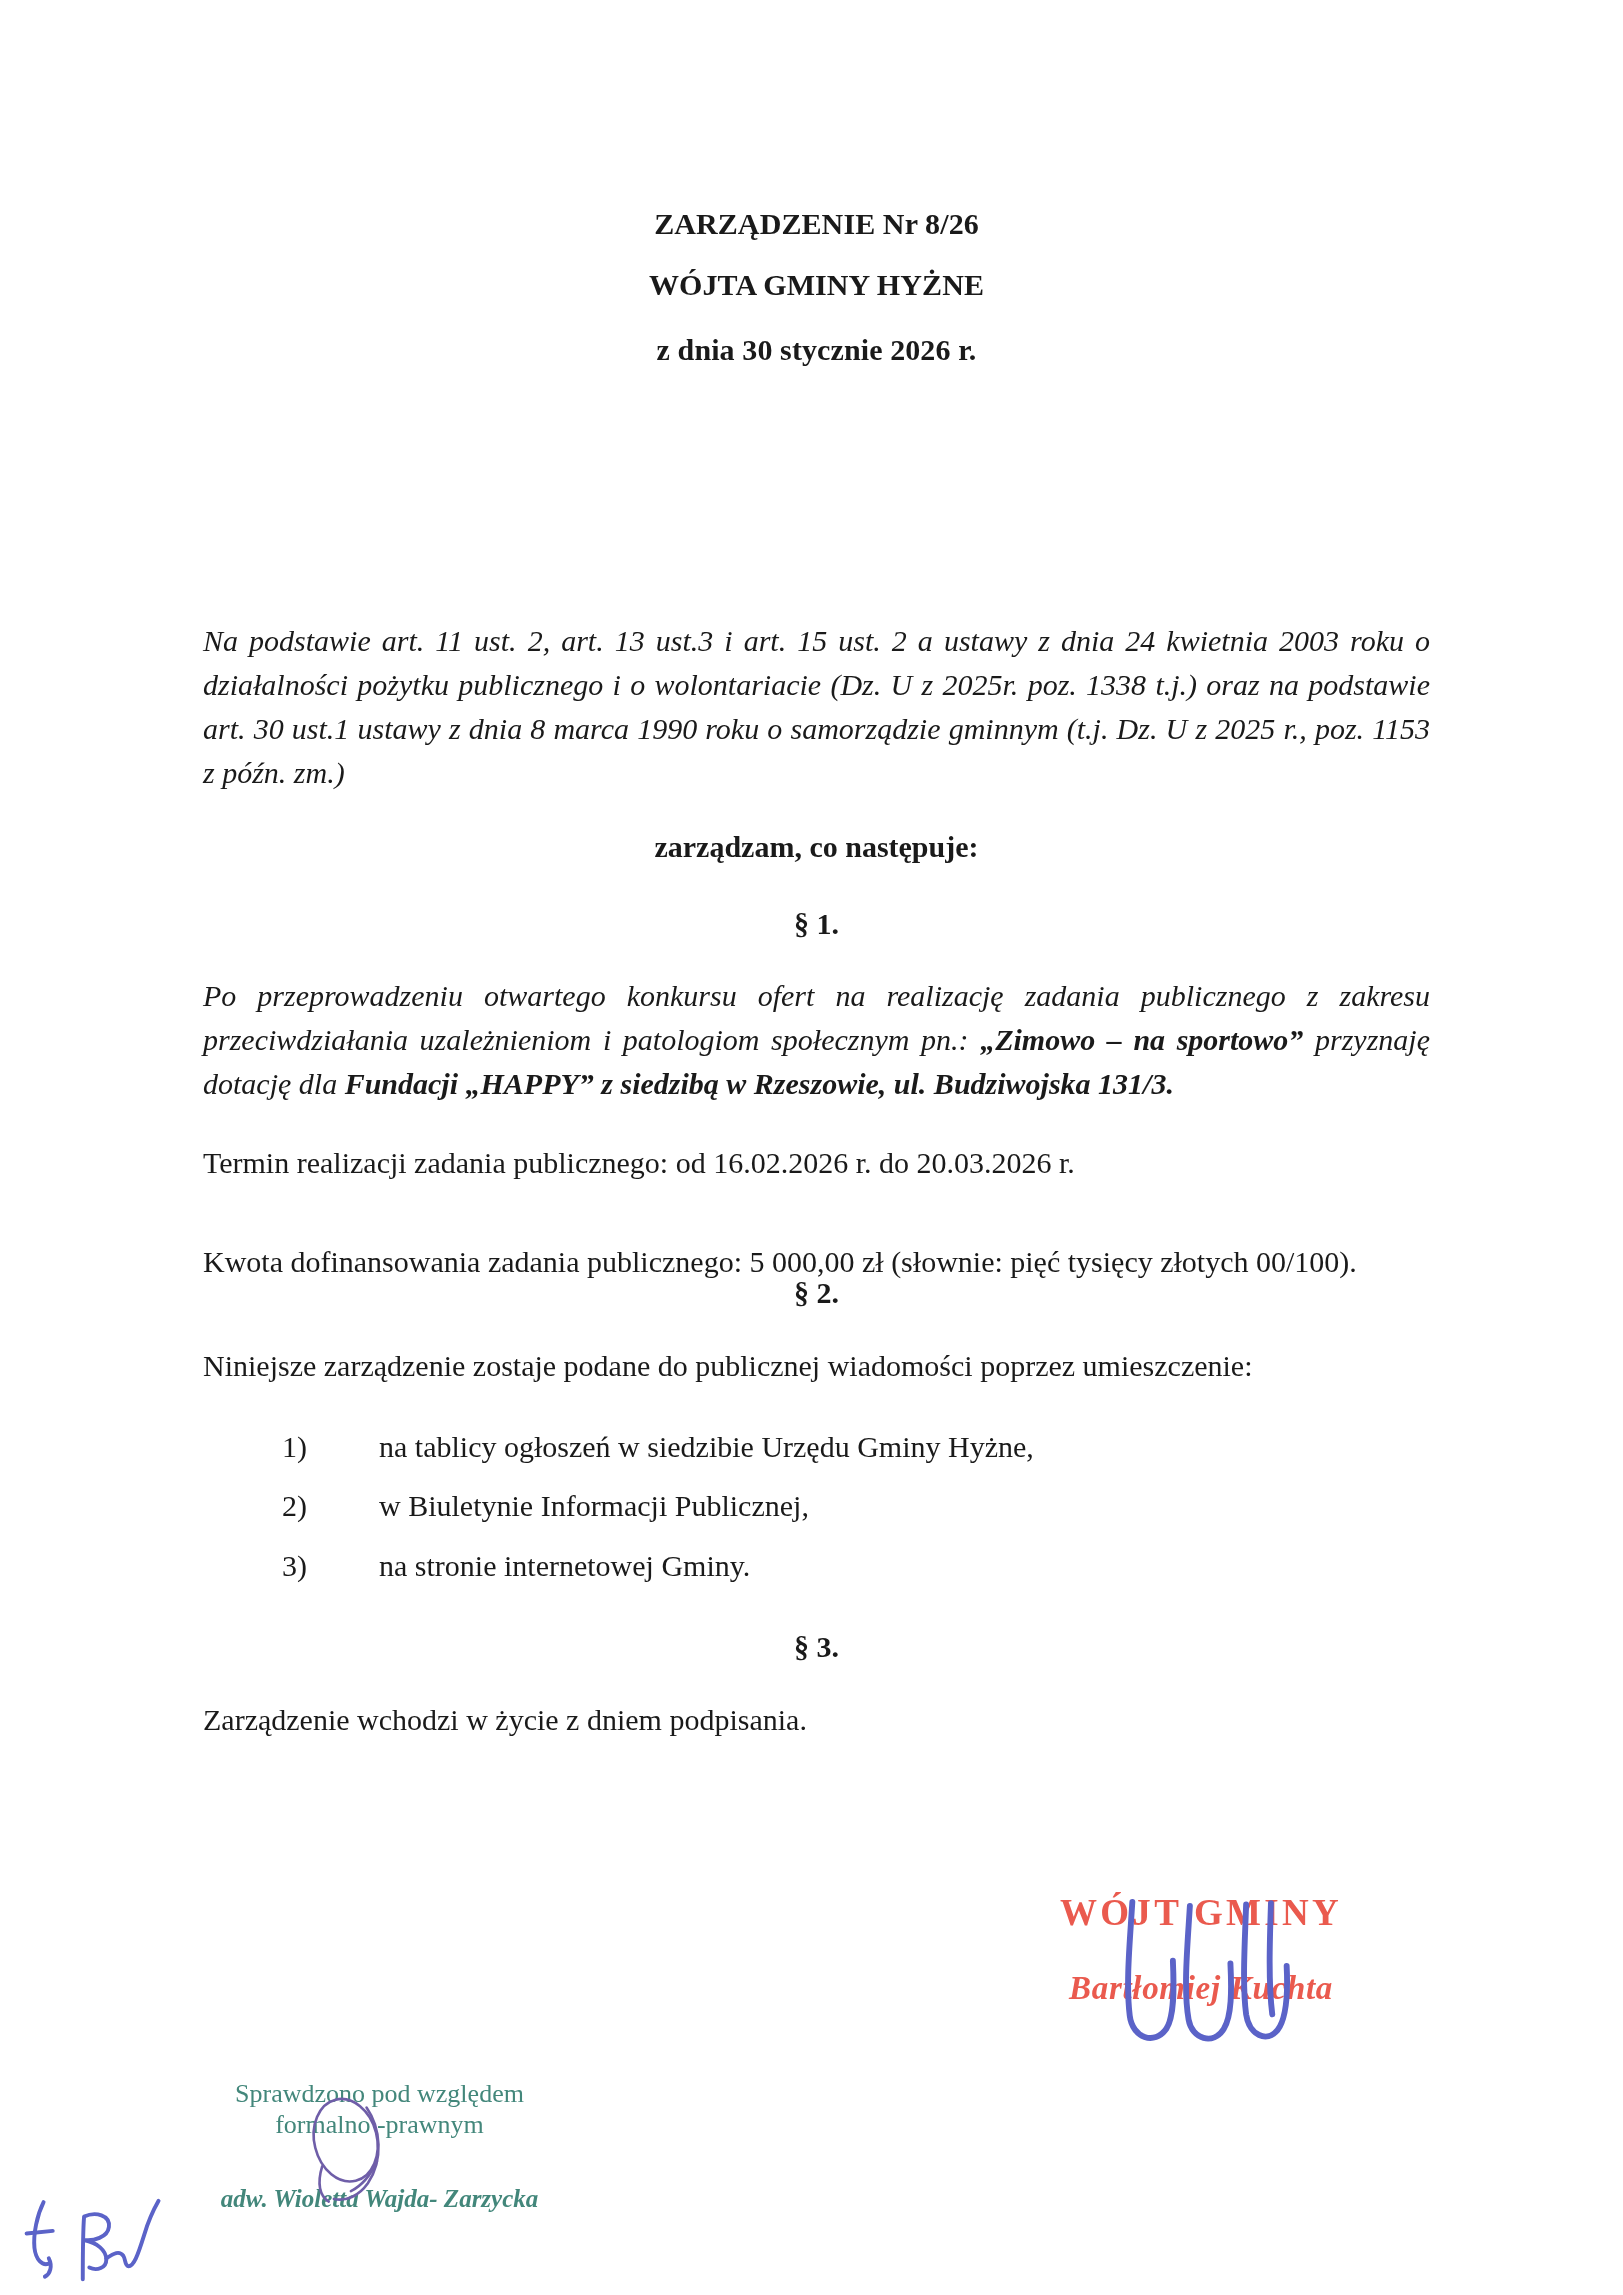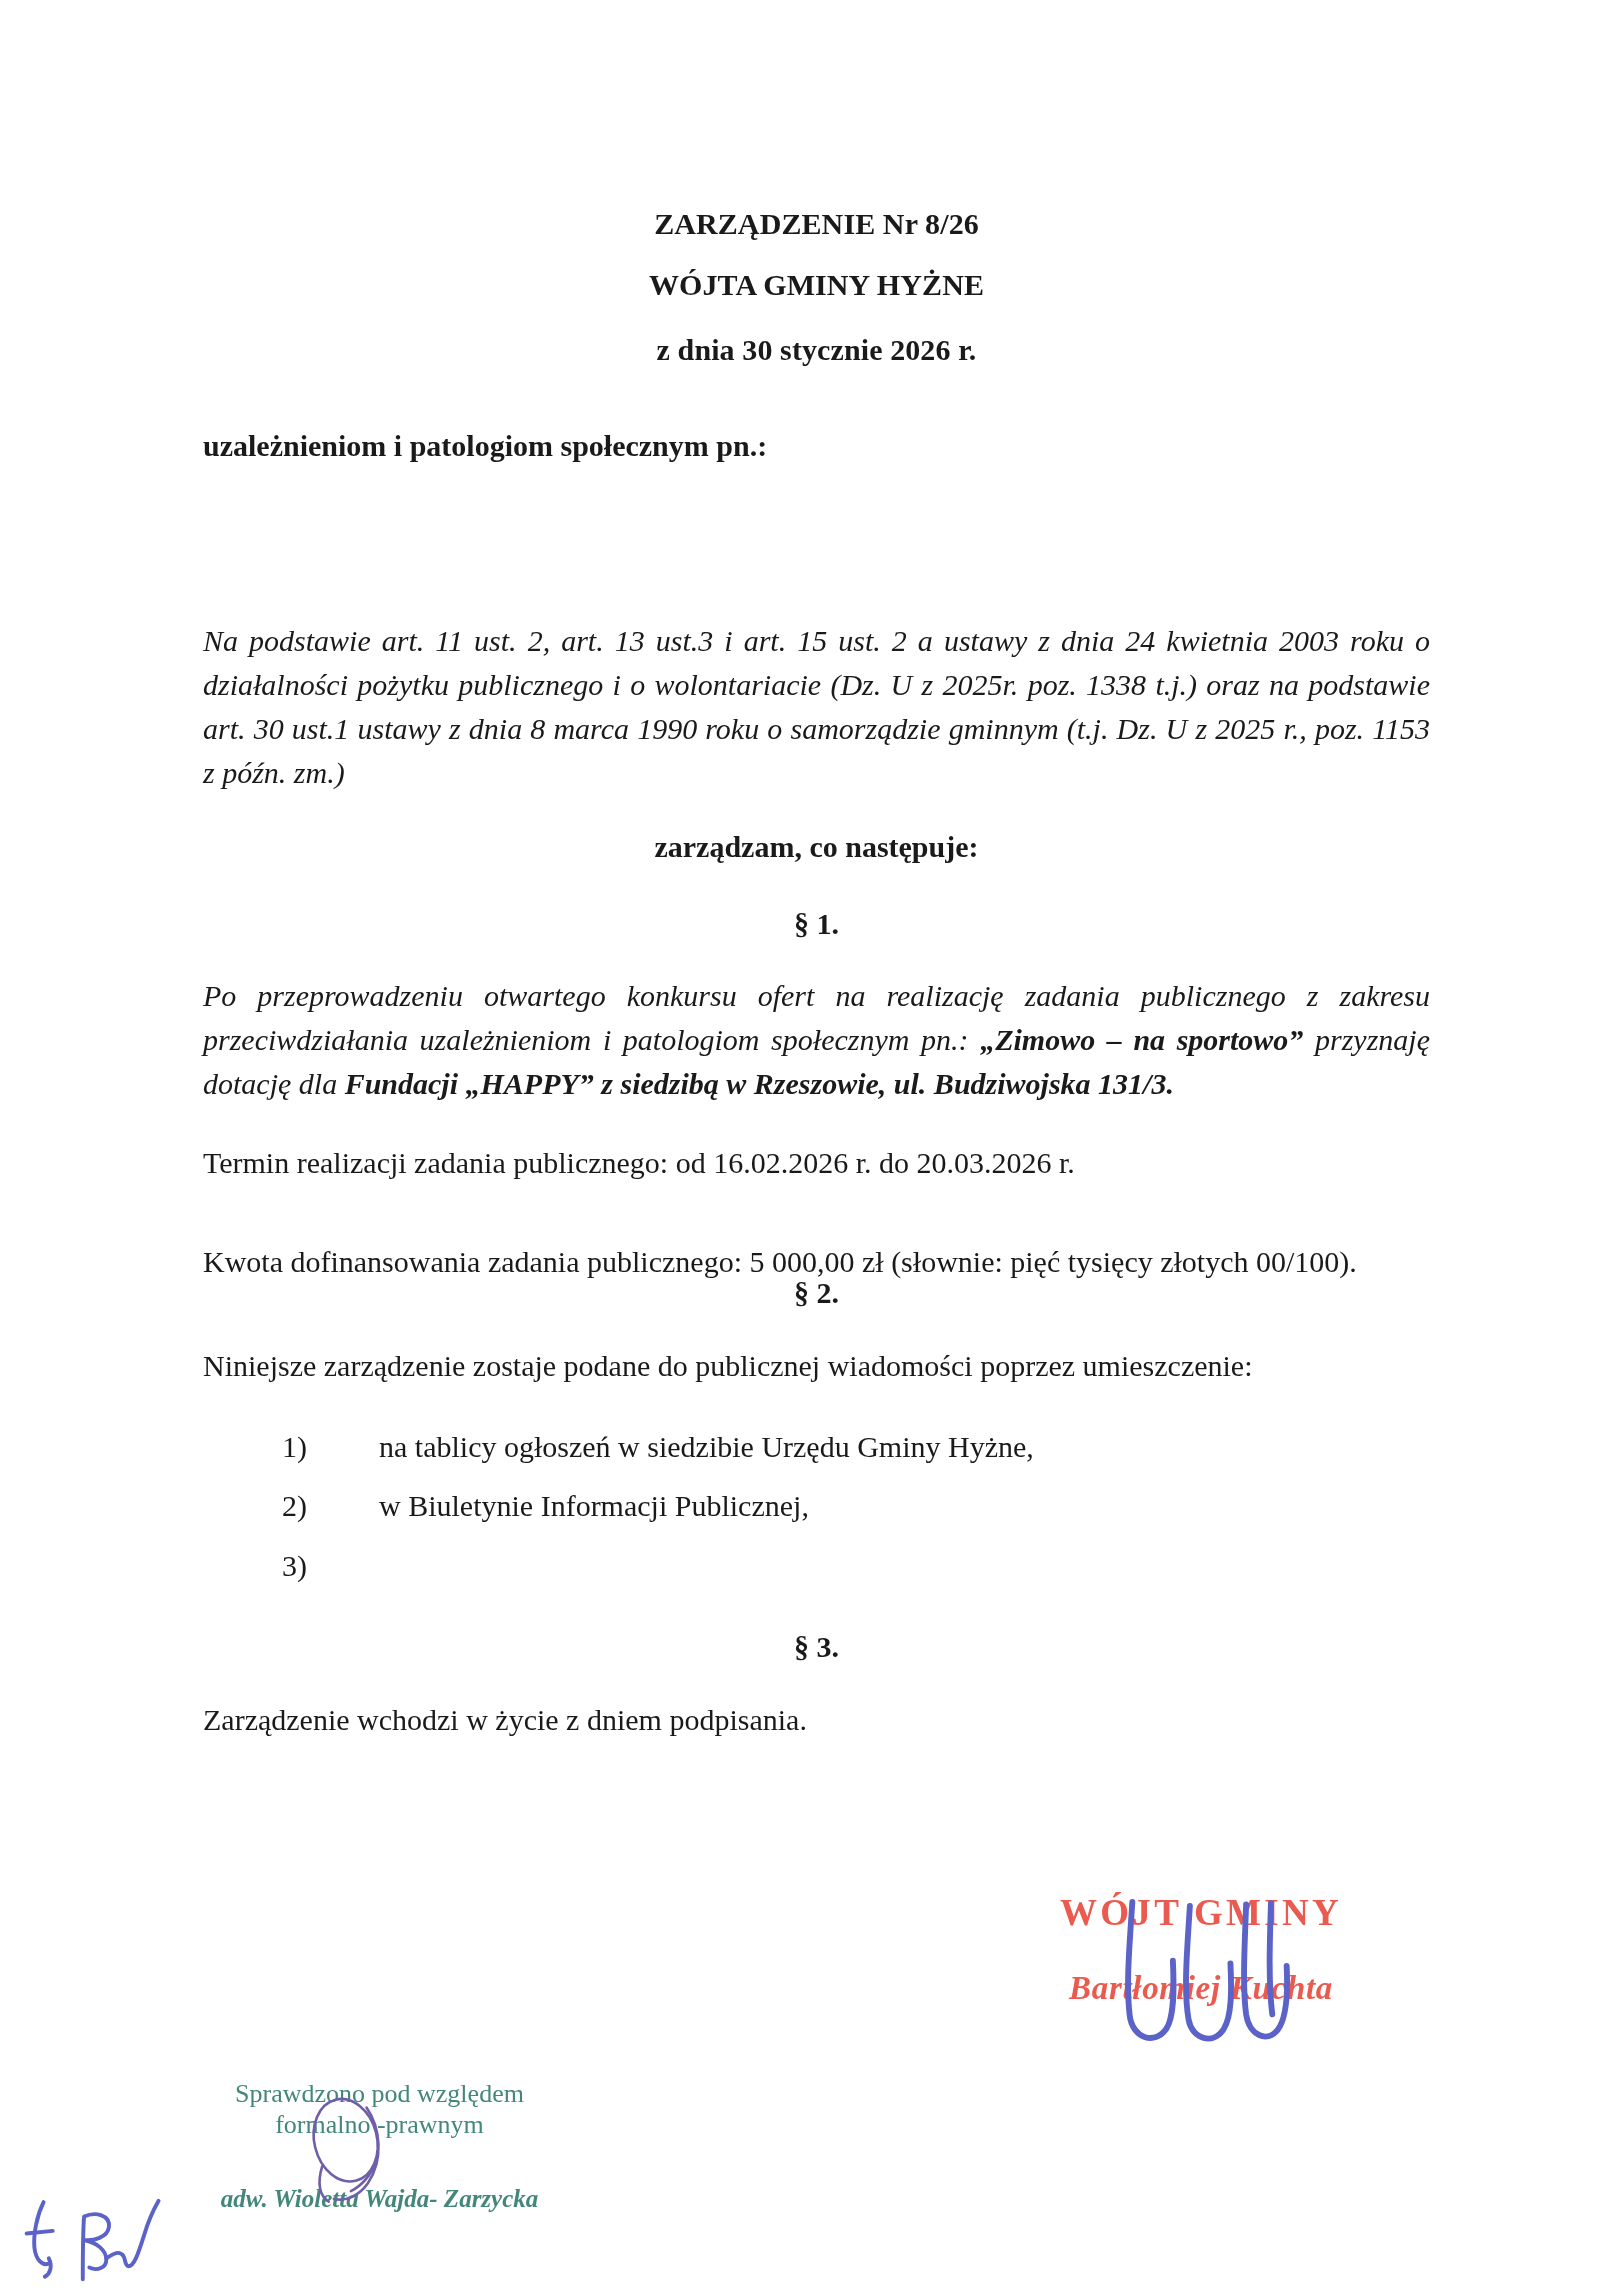--- a/index.html
+++ b/index.html
@@ -171,21 +171,20 @@
 
   <div class="content">
 
     <div class="abs title-line" style="top:207px;">ZARZĄDZENIE Nr 8/26</div>
 
     <div class="abs title-line" style="top:268px;">WÓJTA GMINY HYŻNE</div>
 
     <div class="abs title-line" style="top:333px;">z dnia 30 stycznie 2026 r.</div>
 
     <div class="abs subject" style="top:425px;">
-      <span class="lastline">uzależnieniom i patologiom społecznym pn.:</span>
     </div>
 
 
     <div class="abs body-par lastline-left" style="top:619px;">Na podstawie art. 11 ust. 2, art. 13 ust.3 i art. 15 ust. 2 a ustawy z dnia 24 kwietnia 2003 roku o działalności pożytku publicznego i o wolontariacie (Dz. U z 2025r. poz. 1338 t.j.) oraz na podstawie art. 30 ust.1 ustawy z dnia 8 marca 1990 roku o samorządzie gminnym (t.j. Dz. U z 2025 r., poz. 1153 z późn. zm.)</div>
 
     <div class="abs center-bold" style="top:830px;">zarządzam, co następuje:</div>
 
     <div class="abs para-head" style="top:907px;">§ 1.</div>
 
     <div class="abs body-par lastline-left" style="top:974px;">
@@ -204,20 +203,21 @@
       <li>
         <span class="marker">1)</span>
         <span class="itemtext">na tablicy ogłoszeń w siedzibie Urzędu Gminy Hyżne,</span>
       </li>
       <li>
         <span class="marker">2)</span>
         <span class="itemtext">w Biuletynie Informacji Publicznej,</span>
       </li>
       <li>
         <span class="marker">3)</span>
+        <span class="itemtext">na stronie internetowej Gminy.</span>
       </li>
     </ul>
 
     <div class="abs para-head" style="top:1630px;">§ 3.</div>
 
     <div class="abs single-line" style="top:1699px;">Zarządzenie wchodzi w życie z dniem podpisania.</div>
 
   </div>
 
   <div class="stamp stamp-red">

